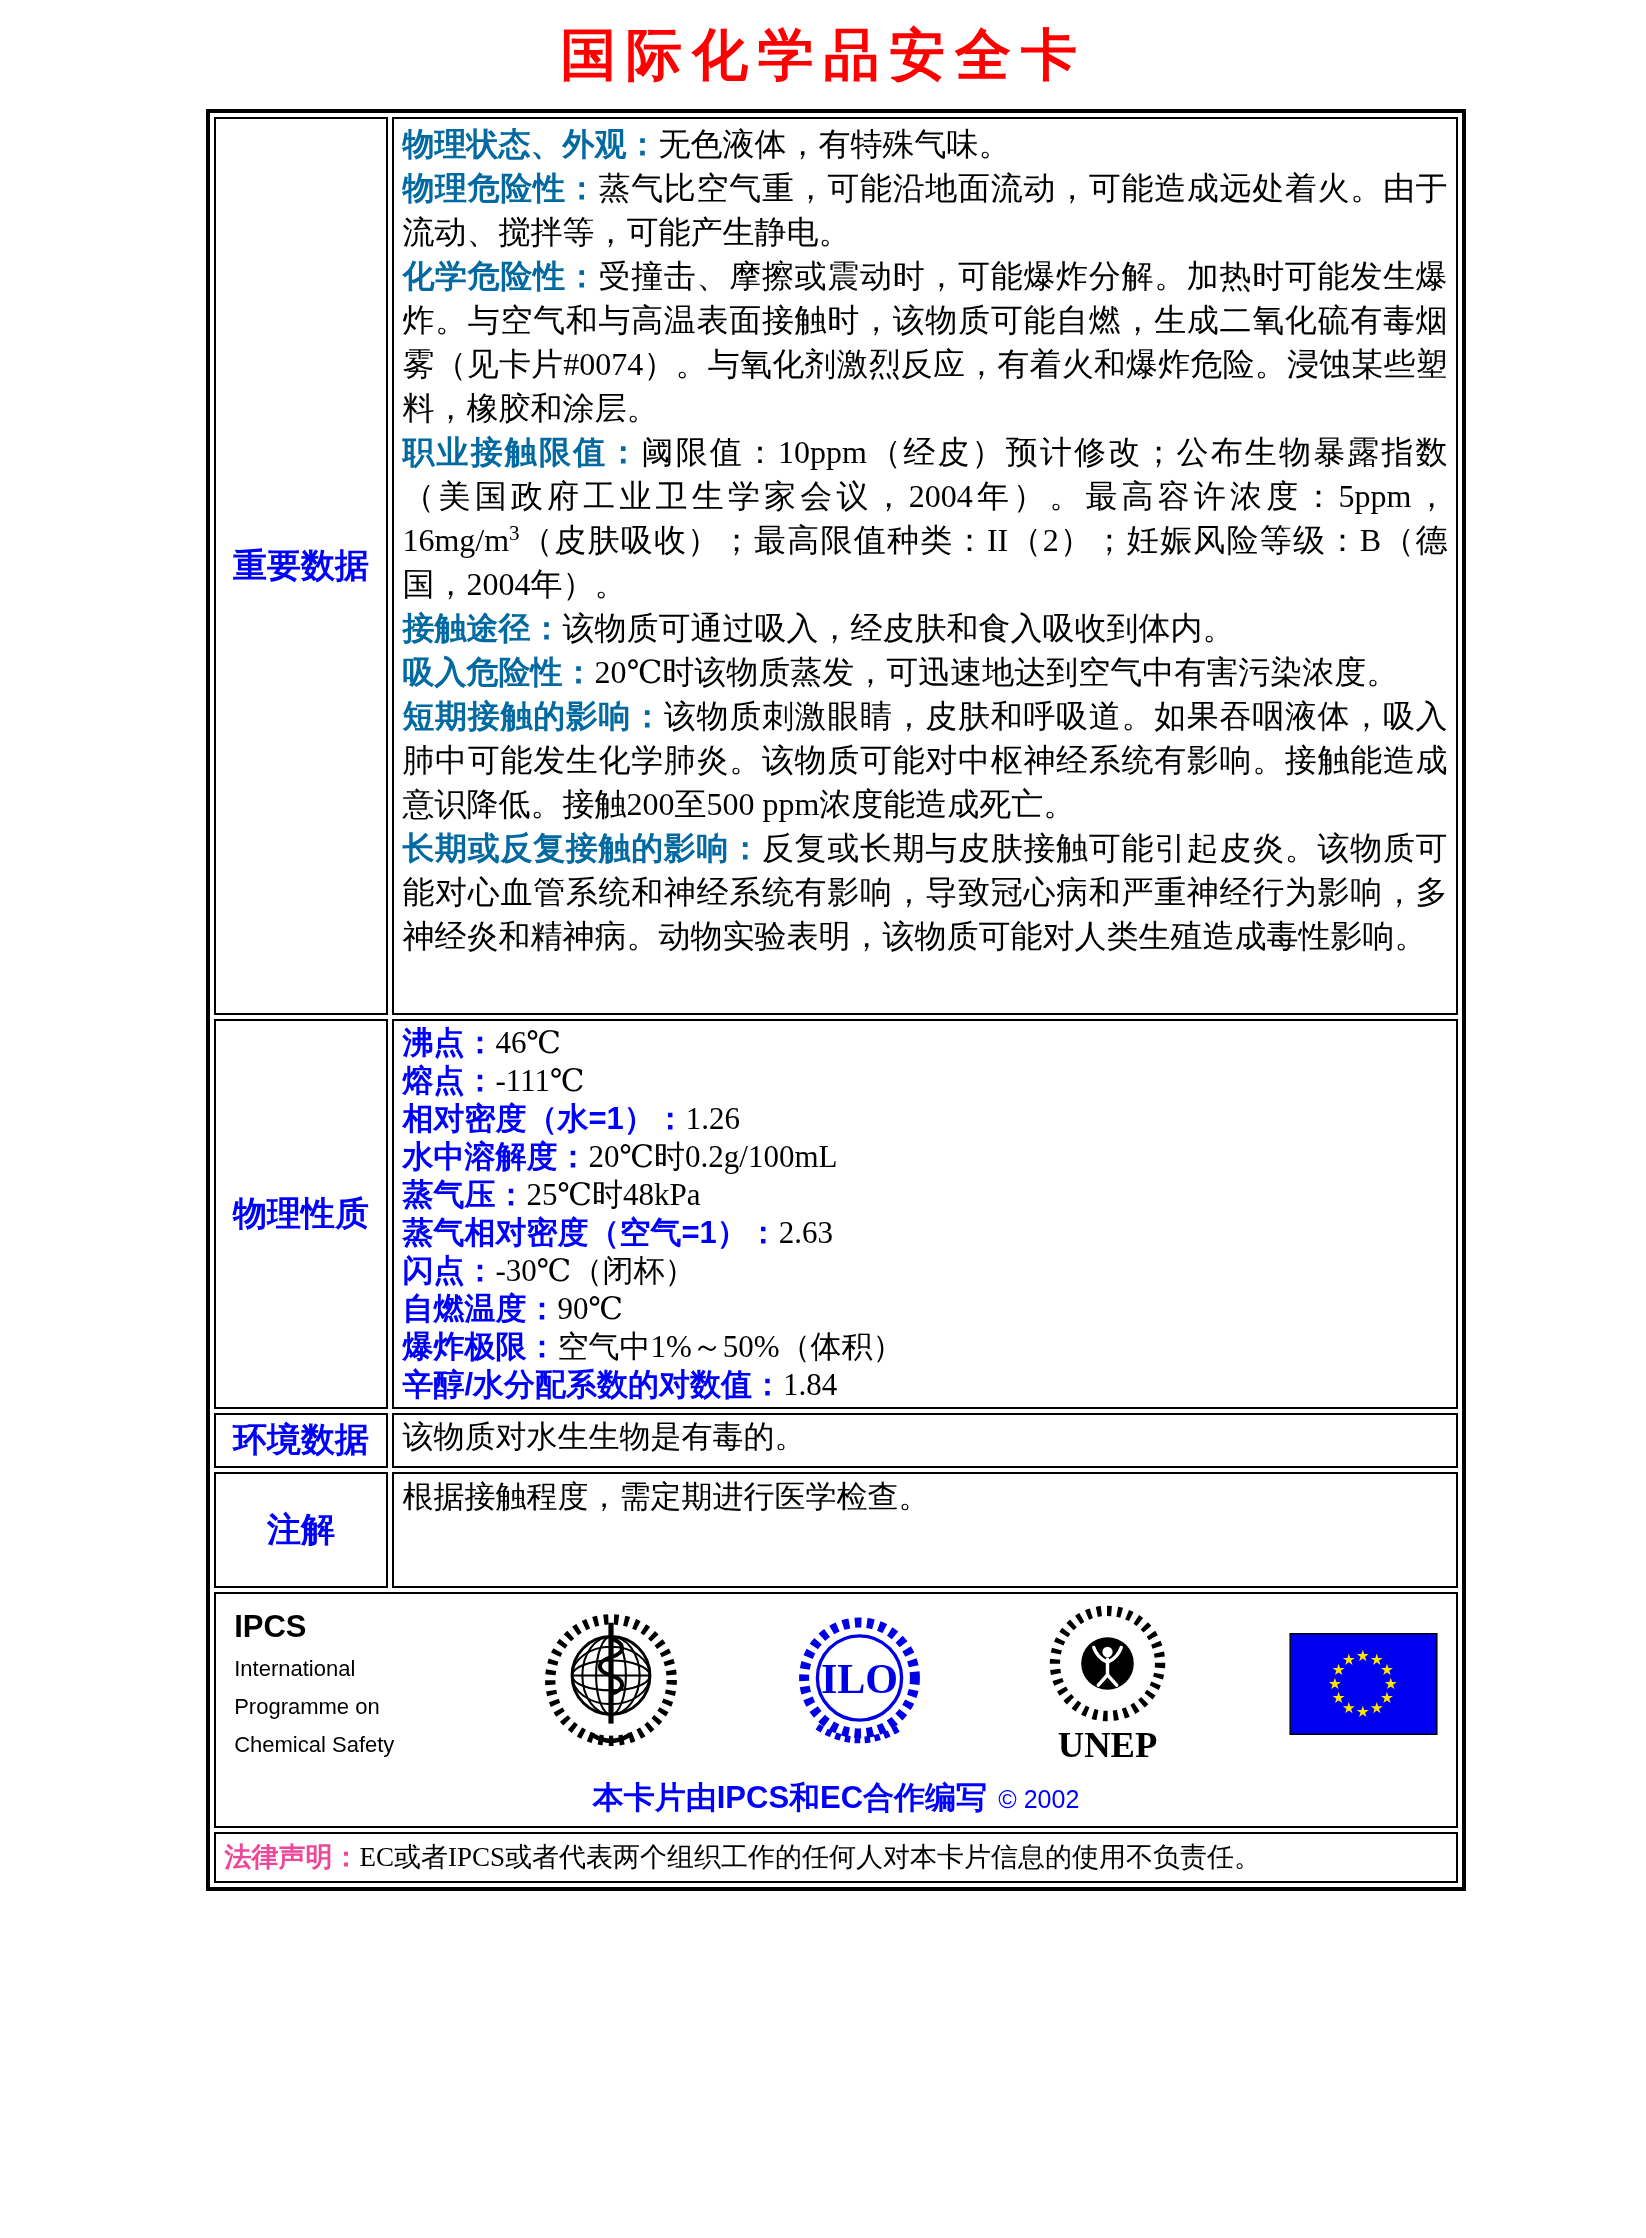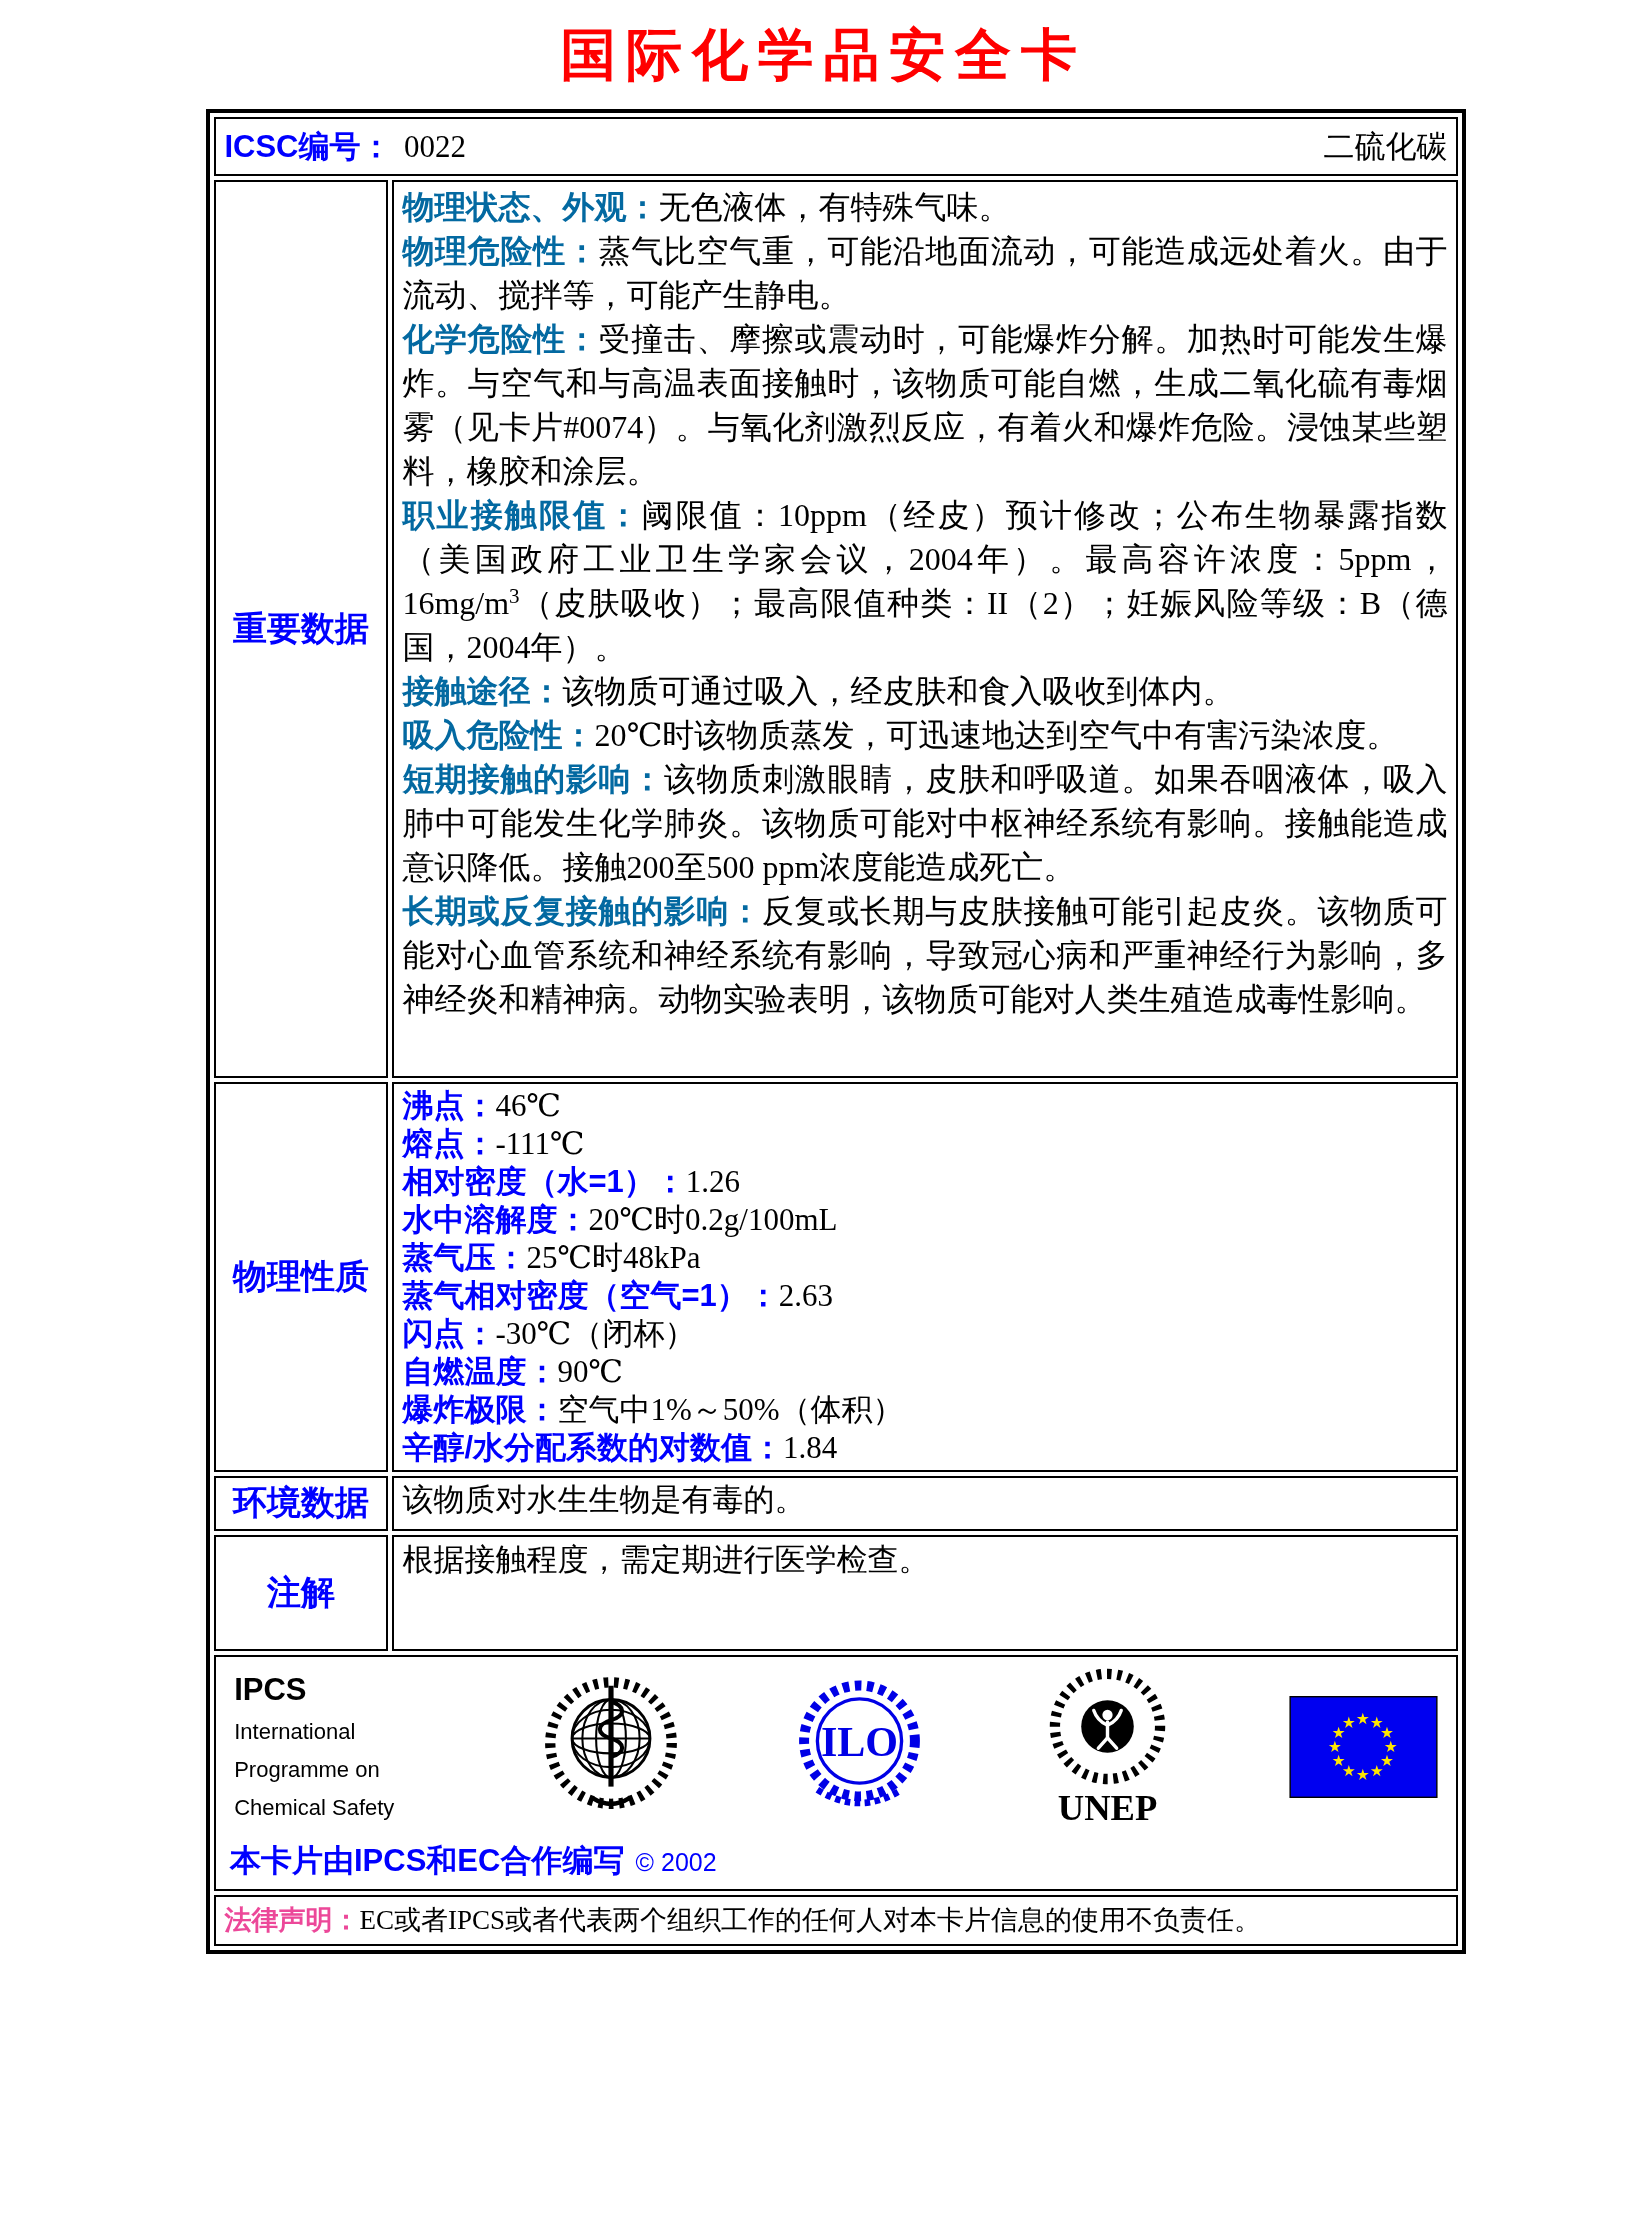--- a/index.html
+++ b/index.html
@@ -55,21 +55,21 @@
   .phys-line { font-size:31px; line-height:38px; white-space:nowrap; }
   .phys-line .lbl { color:#0000ff; font-weight:bold; font-family:"Liberation Sans","DejaVu Sans",sans-serif; }
   .plain { font-size:31px; line-height:39px; }
   
   td.logos { height:200px; padding:7px 14px; }
   .logo-band { display:flex; justify-content:space-between; align-items:center; padding:2.8px 4.2px; }
   .ipcs-block { font-family:"Liberation Sans","DejaVu Sans",sans-serif; color:#000; width:196px; }
   .ipcs-acronym { font-size:31px; font-weight:bold; line-height:36px; }
   .ipcs-line { font-size:22px; line-height:28px;margin-top:10px; }
   .caption-line {
-    margin-top:9.8px;
+    text-align:center; margin-top:9.8px;
     font-family:"Liberation Sans","DejaVu Sans",sans-serif;
   }
   .caption-main { color:#0000ff; font-weight:bold; font-size:31px; }
   .caption-copy { color:#0000ff; font-size:25px; margin-left:11.2px; }
   
   td.legal { height:51px; vertical-align:middle; }
   .legal-line { font-size:27px; line-height:34px; }
   .legal-line .lbl { font-weight:bold; font-family:"Liberation Sans","DejaVu Sans",sans-serif; color:#ec4899; }
   svg { display:block; }
 </style>
@@ -80,30 +80,20 @@
 
   <div class="doc-title">国际化学品安全卡</div>
 
   <table class="card">
     <colgroup>
         <col class="lblcol">
         <col>
       </colgroup>
 
     <tbody>
-        <tr>
-      <td class="hdr" colspan="2">
-        <div class="hdr-flex">
-          <span>
-            <span class="icsc-label">ICSC编号：</span><span class="icsc-number">0022</span>
-          </span>
-          <span class="chem-name">二硫化碳</span>
-        </div>
-      </td>
-    </tr>
 
     <tr>
       <td class="rowlabel">重要数据</td>
       <td class="important">
         <div>
 
             <div class="para">
               <span class="lbl">物理状态、外观：</span><span>无色液体，有特殊气味。</span>
             </div>
 

